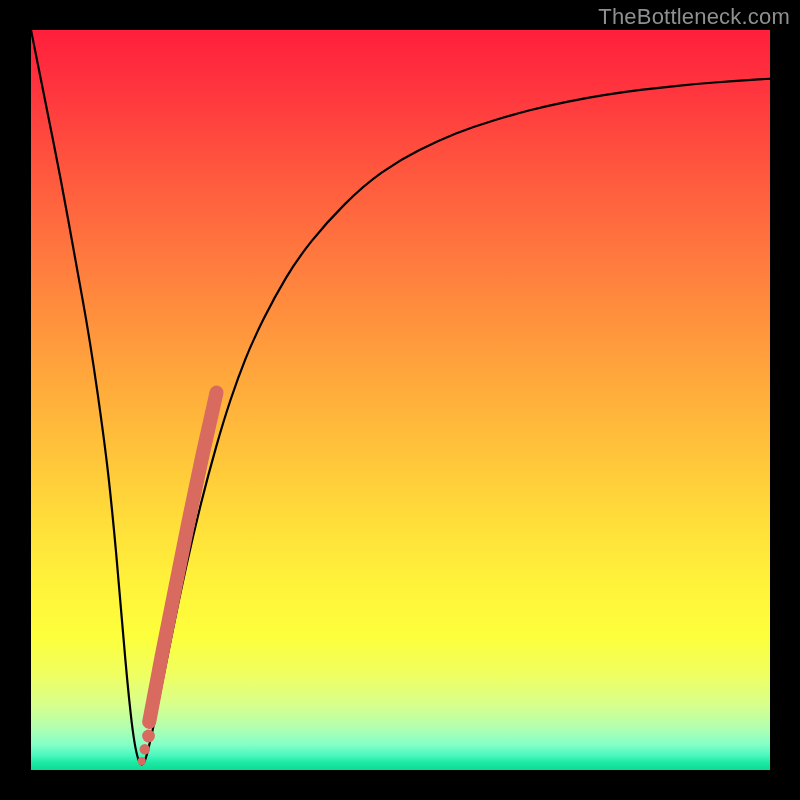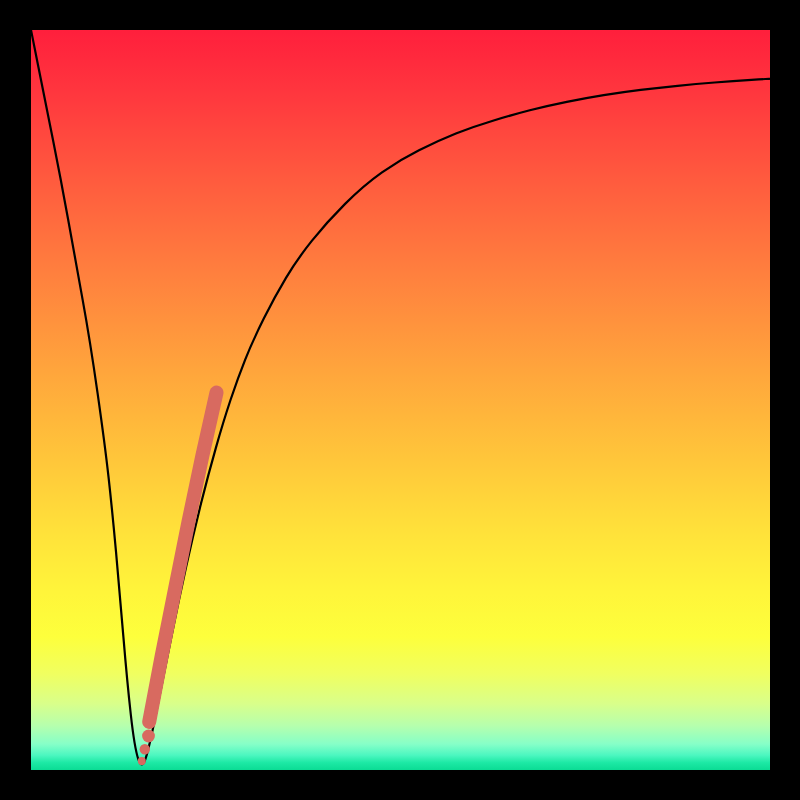--- a/index.html
+++ b/index.html
@@ -75,13 +75,14 @@
       <g>
         <path id="highlight-path" fill="none" stroke="#d86a60" stroke-width="14" stroke-linecap="round" stroke-linejoin="round" d="M 118.2 691.9 L 130.8 625.3 L 144.1 558.7 L 157.4 492.1 L 171.4 425.5 L 185.5 362.6"></path>
       </g>
       <g id="dot-group">
           <circle cx="110.8" cy="731.1" r="4.0" fill="#d86a60"></circle>
           <circle cx="113.8" cy="719.3" r="5.2" fill="#d86a60"></circle>
           <circle cx="117.5" cy="706.0" r="6.4" fill="#d86a60"></circle>
         </g>
     </svg>
   </div>
+  <div class="watermark">TheBottleneck.com</div>
 </div>
 
 </body></html>

